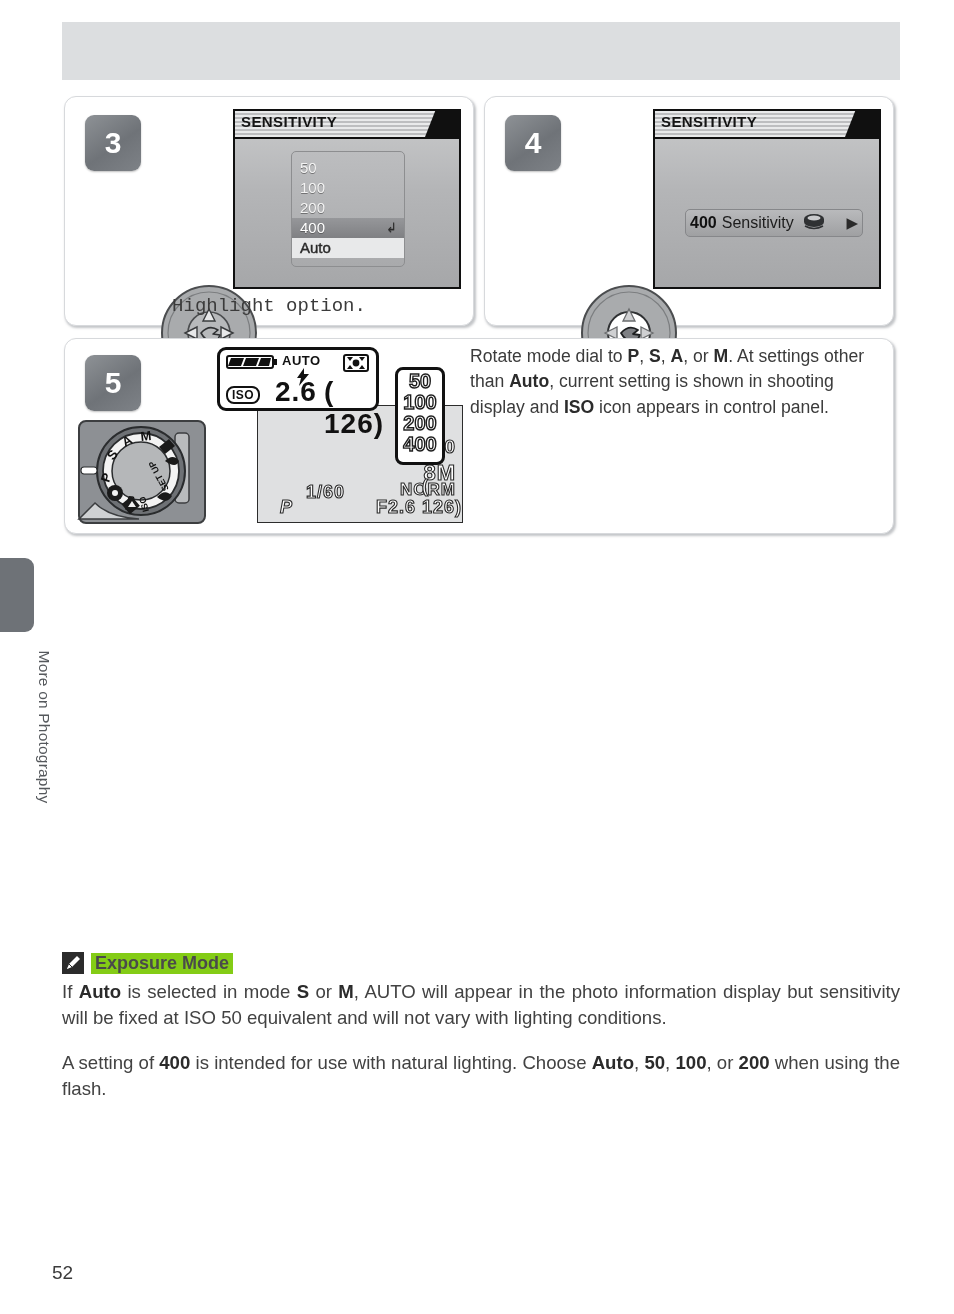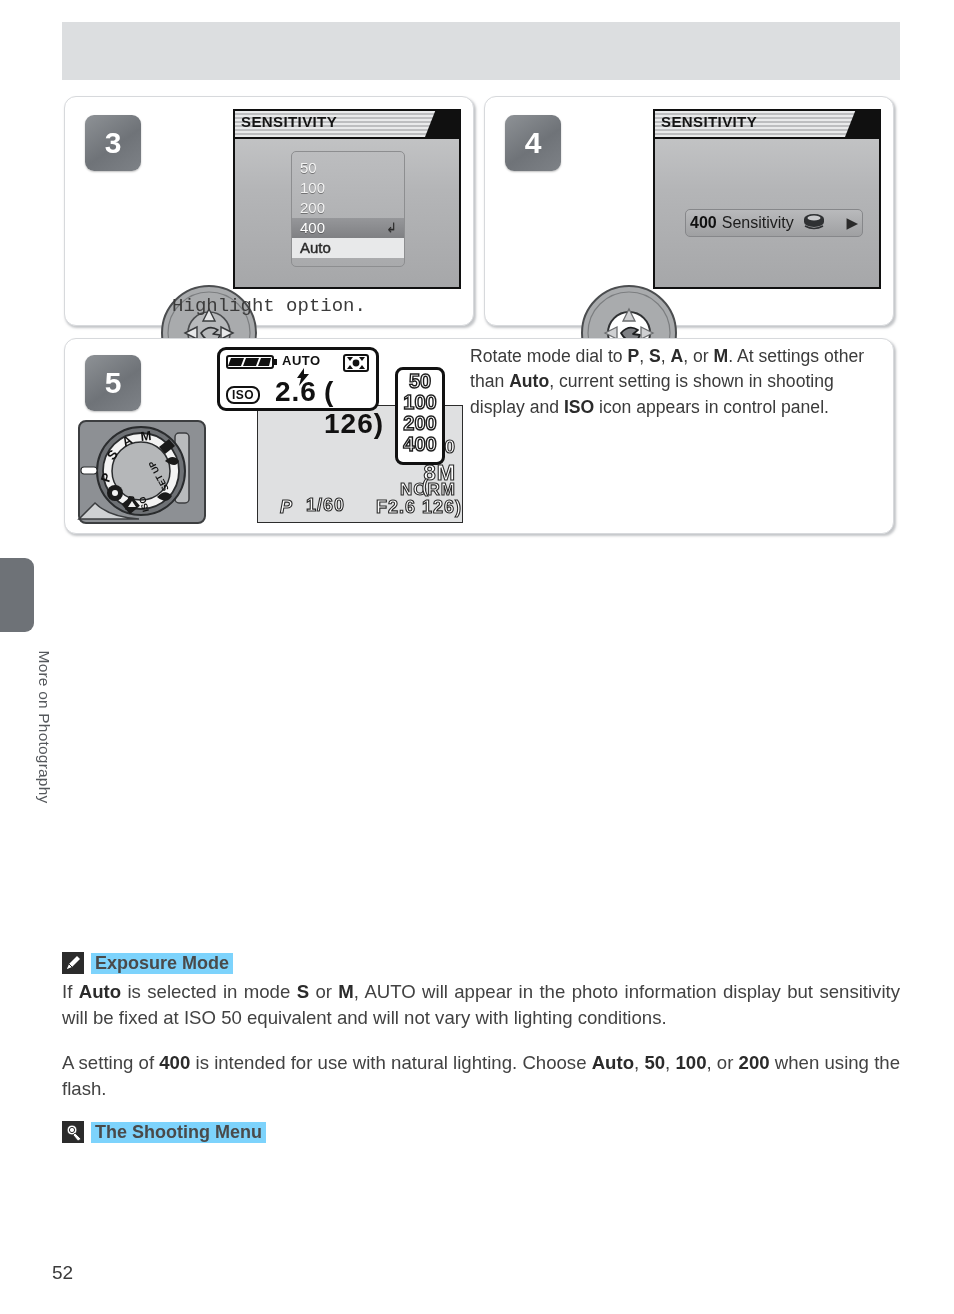--- a/index.html
+++ b/index.html
@@ -248,21 +248,21 @@
     display: inline-flex;
     align-items: center;
     justify-content: center;
     flex: 0 0 auto;
   }
   .note-icon svg { display: block; }
   .note-title {
     font-size: 18px;
     font-weight: bold;
     color: #4a4a4a;
-    background: #7dd3fc;
+    background: #84cc16;
     padding: 0 4px;
     line-height: 21px;
   }
   .note-body {
     font-size: 18.6px;
     line-height: 25.5px;
     color: #424242;
     text-align: justify;
     margin-bottom: 20px;
   }
@@ -424,21 +424,21 @@
     <div class="cp-text" style="left:6px; top:36px; border:2.5px solid #111; border-radius:8px; padding:0 4px; font-size:12px; font-weight:bold; letter-spacing:0.5px;">ISO</div>
     <span class="cp-text" style="left:55px; top:26px; font-size:28px; font-weight:bold; letter-spacing:1px;">2.6</span>
     <span class="cp-text" style="left:104px; top:26px; font-size:28px; font-weight:bold; letter-spacing:1px;">( 126)</span>
   </div>
 
   <div class="shoot-display" style="left:192px; top:66px; width:206px; height:118px;">
     <span class="sd-text" style="right:6px; top:30px; font-size:19px;">400</span>
     <span class="sd-text" style="right:6px; top:54px; font-size:22px;text-align:center;">8M</span>
     <span class="sd-text" style="right:6px; top:74px; font-size:17px;margin-left:8px;">NORM</span>
     <span class="sd-text" style="left:22px; bottom:4px; font-size:18px; font-style:italic;">P</span>
-    <span class="sd-text" style="left:48px; bottom:6px; font-size:18px;">1/60</span>
+    <span class="sd-text" style="left:48px; bottom:19px; font-size:18px;">1/60</span>
     <span class="sd-text" style="left:118px; bottom:4px; font-size:18px;">F2.6</span>
     <span class="sd-text" style="left:164px; bottom:4px; font-size:18px;">( 126)</span>
   </div>
 
   <div class="iso-callout" style="left:330px; top:28px; width:50px; height:98px;">
     <div>50</div>
     <div>100</div>
     <div>200</div>
     <div>400</div>
   </div>
@@ -460,27 +460,17 @@
       <span class="note-title">Exposure Mode</span>
     </div>
     <div class="note-body"><span>If </span><b>Auto</b><span> is selected in mode </span><b>S</b><span> or </span><b>M</b><span>, AUTO will appear in the photo information display but sensitivity will be fixed at ISO 50 equivalent and will not vary with lighting conditions.</span></div>
   </div>
 
   <div>
     <div class="note-body"><span>A setting of </span><b>400</b><span> is intended for use with natural lighting.  Choose </span><b>Auto</b><span>, </span><b>50</b><span>, </span><b>100</b><span>, or </span><b>200</b><span> when using the flash.</span></div>
   </div>
 
   <div>
-    <div class="note-head">
-      <span class="note-icon">
-        <svg width="17" height="17" viewBox="0 0 17 17">
-          <circle cx="7" cy="6" r="5" fill="#ffffff" stroke="#2b2b2b" stroke-width="1"></circle>
-          <circle cx="7" cy="6" r="2.6" fill="none" stroke="#2b2b2b" stroke-width="1"></circle>
-          <polygon points="10,9 16,15 13,17 8,11" fill="#ffffff" stroke="#2b2b2b" stroke-width="0.8"></polygon>
-        </svg>
-      </span>
-      <span class="note-title">The Shooting Menu</span>
-    </div>
   </div>
 
 </div>
 
 <div class="page-number">52</div>
 
 </body></html>

